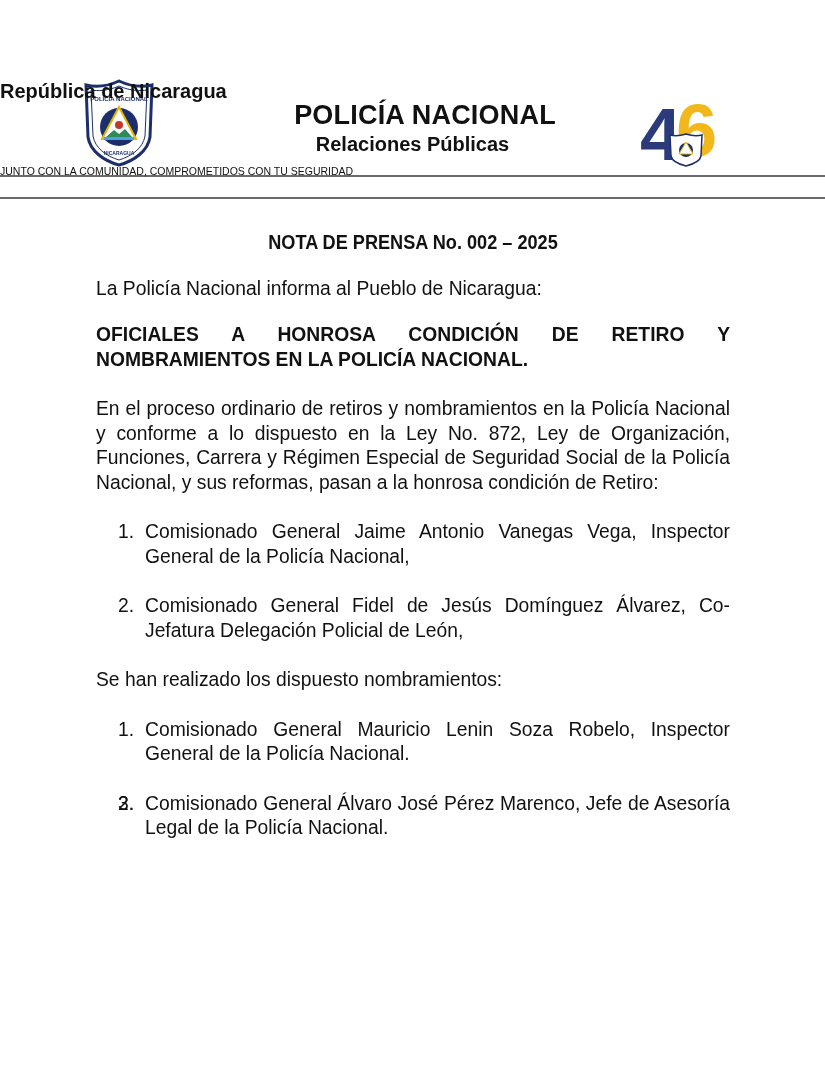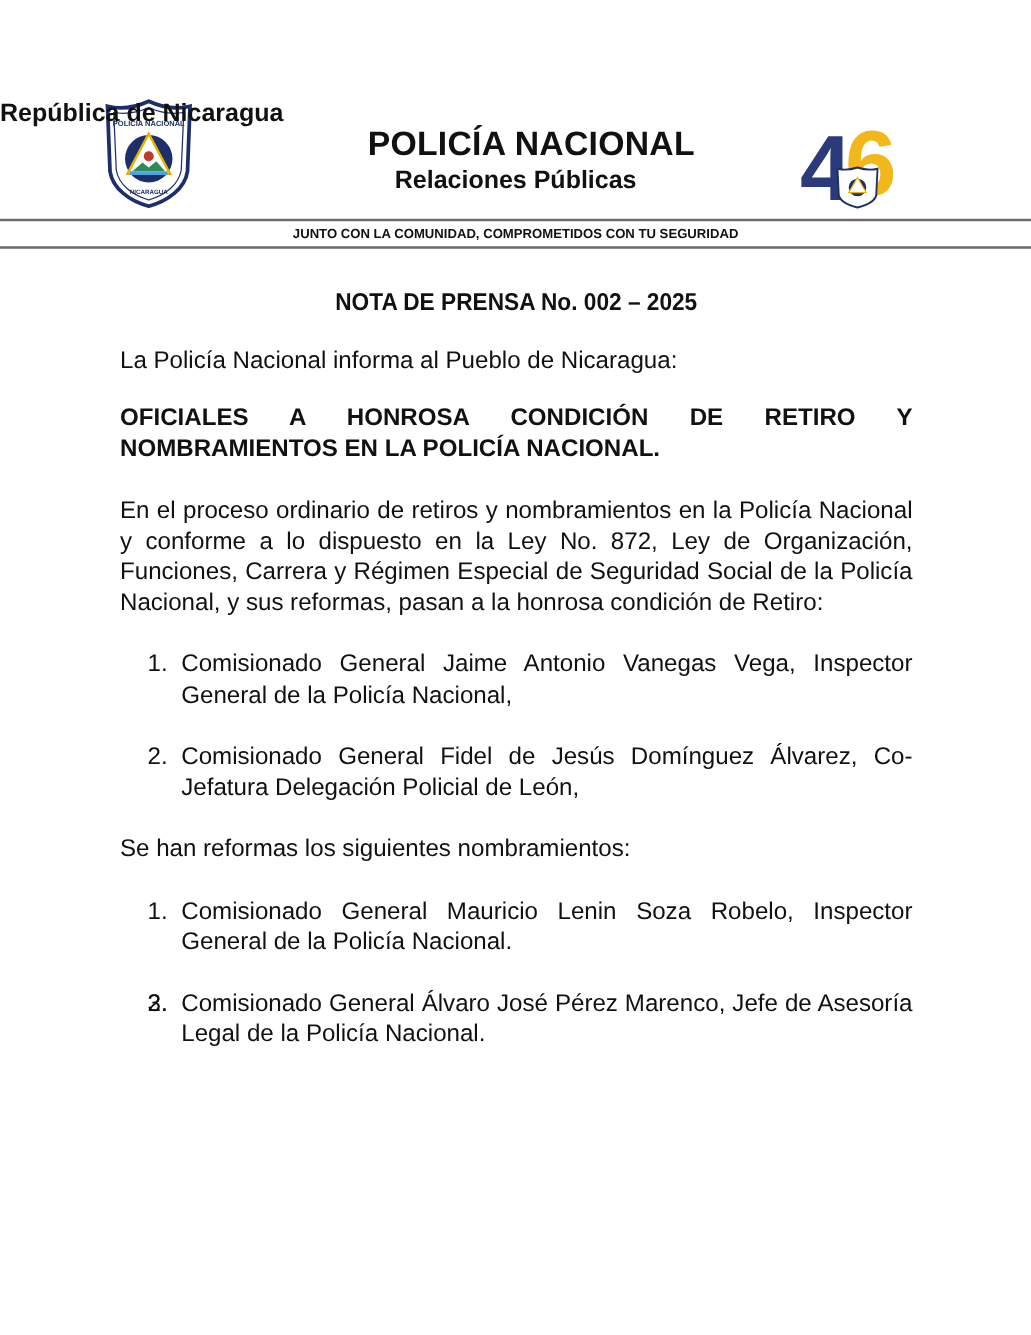--- a/index.html
+++ b/index.html
@@ -9,21 +9,21 @@
 
     
     .crest { left: 84px; top: 79px; width: 70px; height: 88px; }
     .logo46 { left: 640px; top: 90px; width: 92px; height: 78px; }
     .hdr-line1 { left: 0; right: 0; top: 80px; font-size: 20px; font-weight: bold; }
     .hdr-line2 { left: 0; right: 0; top: 100px; text-align: center; font-size: 27px; font-weight: bold; letter-spacing: 0.2px; padding-left: 25px; }
     .hdr-line3 { left: 0; right: 0; top: 133px; text-align: center; font-size: 20px; font-weight: bold; }
     .rule { left: 0; width: 825px; height: 1.5px; background: #6b6b6b; }
     .rule.top { top: 175px; }
     .rule.bot { top: 197px; }
-    .motto { left: 0; right: 0; top: 181px; text-align: center; font-size: 10.5px; font-weight: bold; letter-spacing: 0px; }
+    .motto { left: 0; right: 0; top: 165px; text-align: left; font-size: 10.5px; font-weight: normal; letter-spacing: 0px; }
 
     
     .content { left: 96px; width: 634px; top: 230px; font-size: 19.3px; line-height: 24.5px; }
     .title { text-align: center; font-weight: bold; font-size: 19.5px; margin: 0 0 22px 0; transform: scaleX(0.93); }
     p { margin: 0; }
     .intro { margin-bottom: 22px; }
     .heading { font-weight: bold; text-align: justify; text-align-last: left; margin-bottom: 25px; }
     .paragraph { text-align: justify; margin-bottom: 25px; }
     .list { margin: 0 0 24px 0; padding: 0; list-style: none; }
     .list li { position: relative; padding-left: 49px; text-align: justify; margin-bottom: 25px; }
@@ -75,21 +75,21 @@
     <li>
       <span class="num">1.</span>
       <span>Comisionado General Jaime Antonio Vanegas Vega, Inspector General de la Policía Nacional,</span>
     </li>
     <li>
       <span class="num">2.</span>
       <span>Comisionado General Fidel de Jesús Domínguez Álvarez, Co-Jefatura Delegación Policial de León,</span>
     </li>
   </ol>
 
-  <p class="lead">Se han reformas los siguientes nombramientos:</p>
+  <p class="lead">Se han realizado los dispuesto nombramientos:</p>
 
   <ol class="list">
     <li>
       <span class="num">1.</span>
       <span>Comisionado General Mauricio Lenin Soza Robelo, Inspector General de la Policía Nacional.</span>
     </li>
     <li>
       <span class="num">2.</span>
     </li>
     <li>

